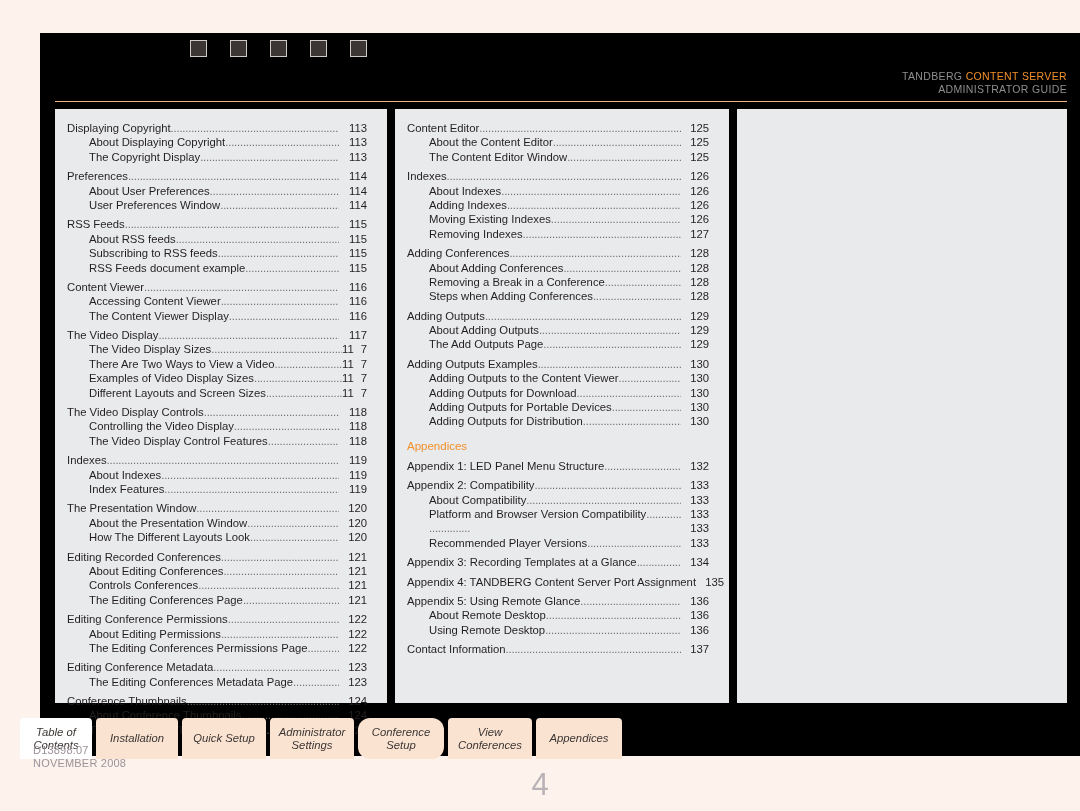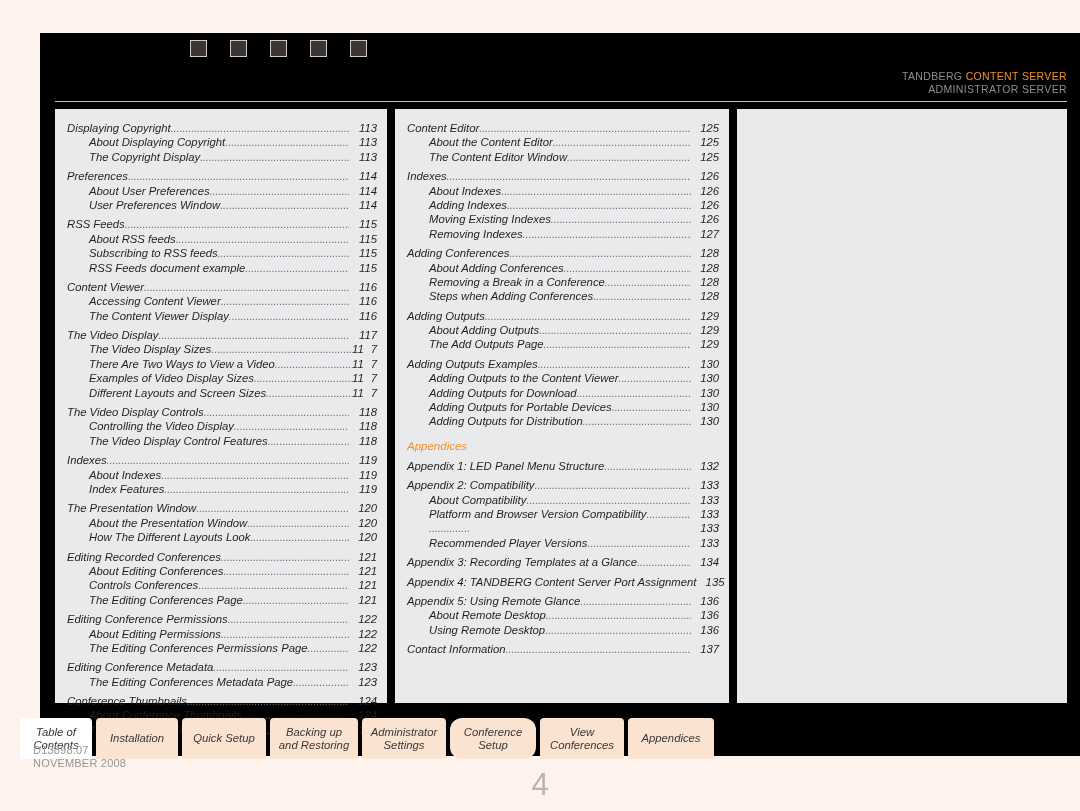--- a/index.html
+++ b/index.html
@@ -77,23 +77,22 @@
     position: absolute;
     left: 15px;
     top: 76px;
     width: 1012px;
     height: 594px;
     display: flex;
     gap: 8px;
   }
   .col {
     background: #e9eaec;
-    padding: 12px 10px 10px 10px;
+    padding: 12px 20px 10px 10px;
     box-sizing: border-box;
-    font-style: italic;
   }
   .col-1 { width: 332px; }
   .col-2 { width: 334px; }
   .col-3 { width: 338px; }
 
   .entry {
     display: flex;
     align-items: baseline;
     font-size: 11.3px;
     color: #231f20;
@@ -208,21 +207,21 @@
       <div class="square"></div>
       <div class="square"></div>
       <div class="square"></div>
     </div>
 
   <div class="brand">
     <div class="brand-line1">
       <span>TANDBERG</span>
       <span class="accent">CONTENT SERVER</span>
     </div>
-    <div class="brand-line2">ADMINISTRATOR SERVER</div>
+    <div class="brand-line2">ADMINISTRATOR GUIDE</div>
   </div>
 
   <div class="rule"></div>
 
   <div class="columns">
     <div class="col col-1" id="col1">
         <div class="entry lvl1">
           <span class="etitle">Displaying Copyright</span>
           <span class="leader">................................................................................................................................................................</span>
           <span class="epage">113</span>
@@ -588,23 +587,20 @@
 <div class="tabs" id="tabbar">
     <div class="tab tab-toc active">
       <span>Table of Contents</span>
     </div>
     <div class="tab tab-install">
       <span>Installation</span>
     </div>
     <div class="tab tab-quick">
       <span>Quick Setup</span>
     </div>
-    <div class="tab tab-backing">
-      <span>Backing up and Restoring</span>
-    </div>
     <div class="tab tab-admin">
       <span>Administrator Settings</span>
     </div>
     <div class="tab tab-conf">
       <span>Conference Setup</span>
     </div>
     <div class="tab tab-view">
       <span>View Conferences</span>
     </div>
     <div class="tab tab-appx">

